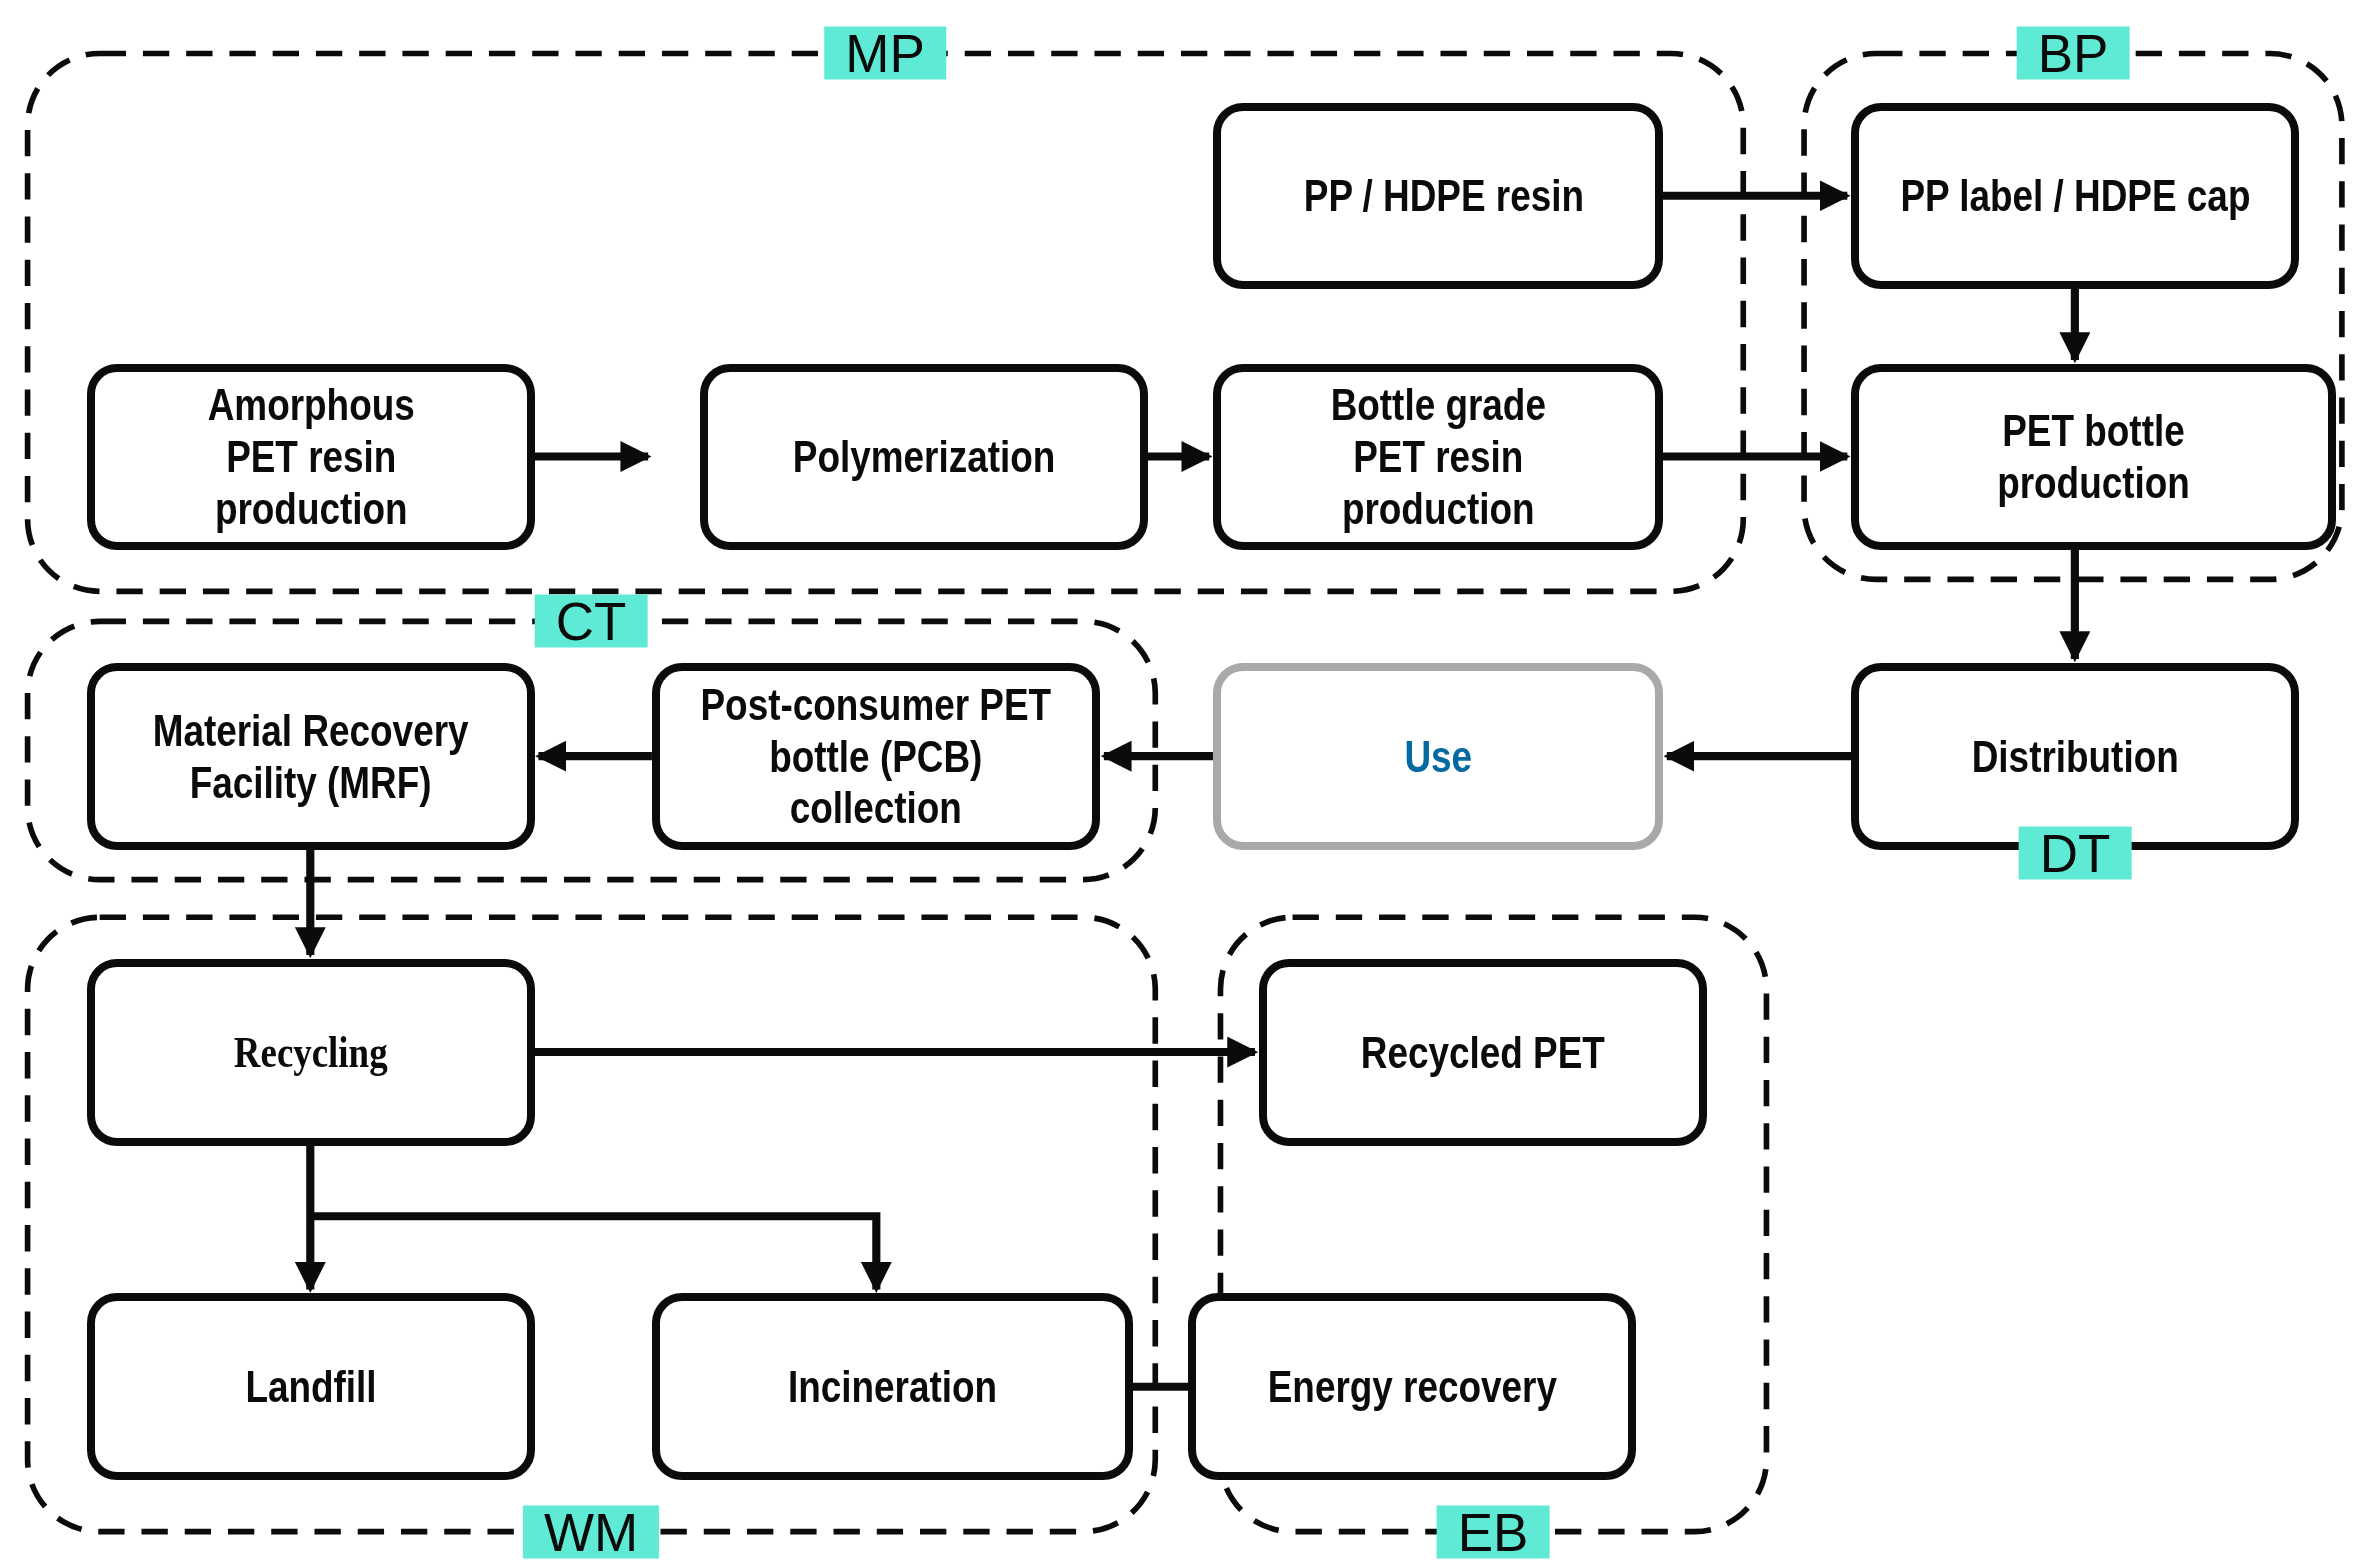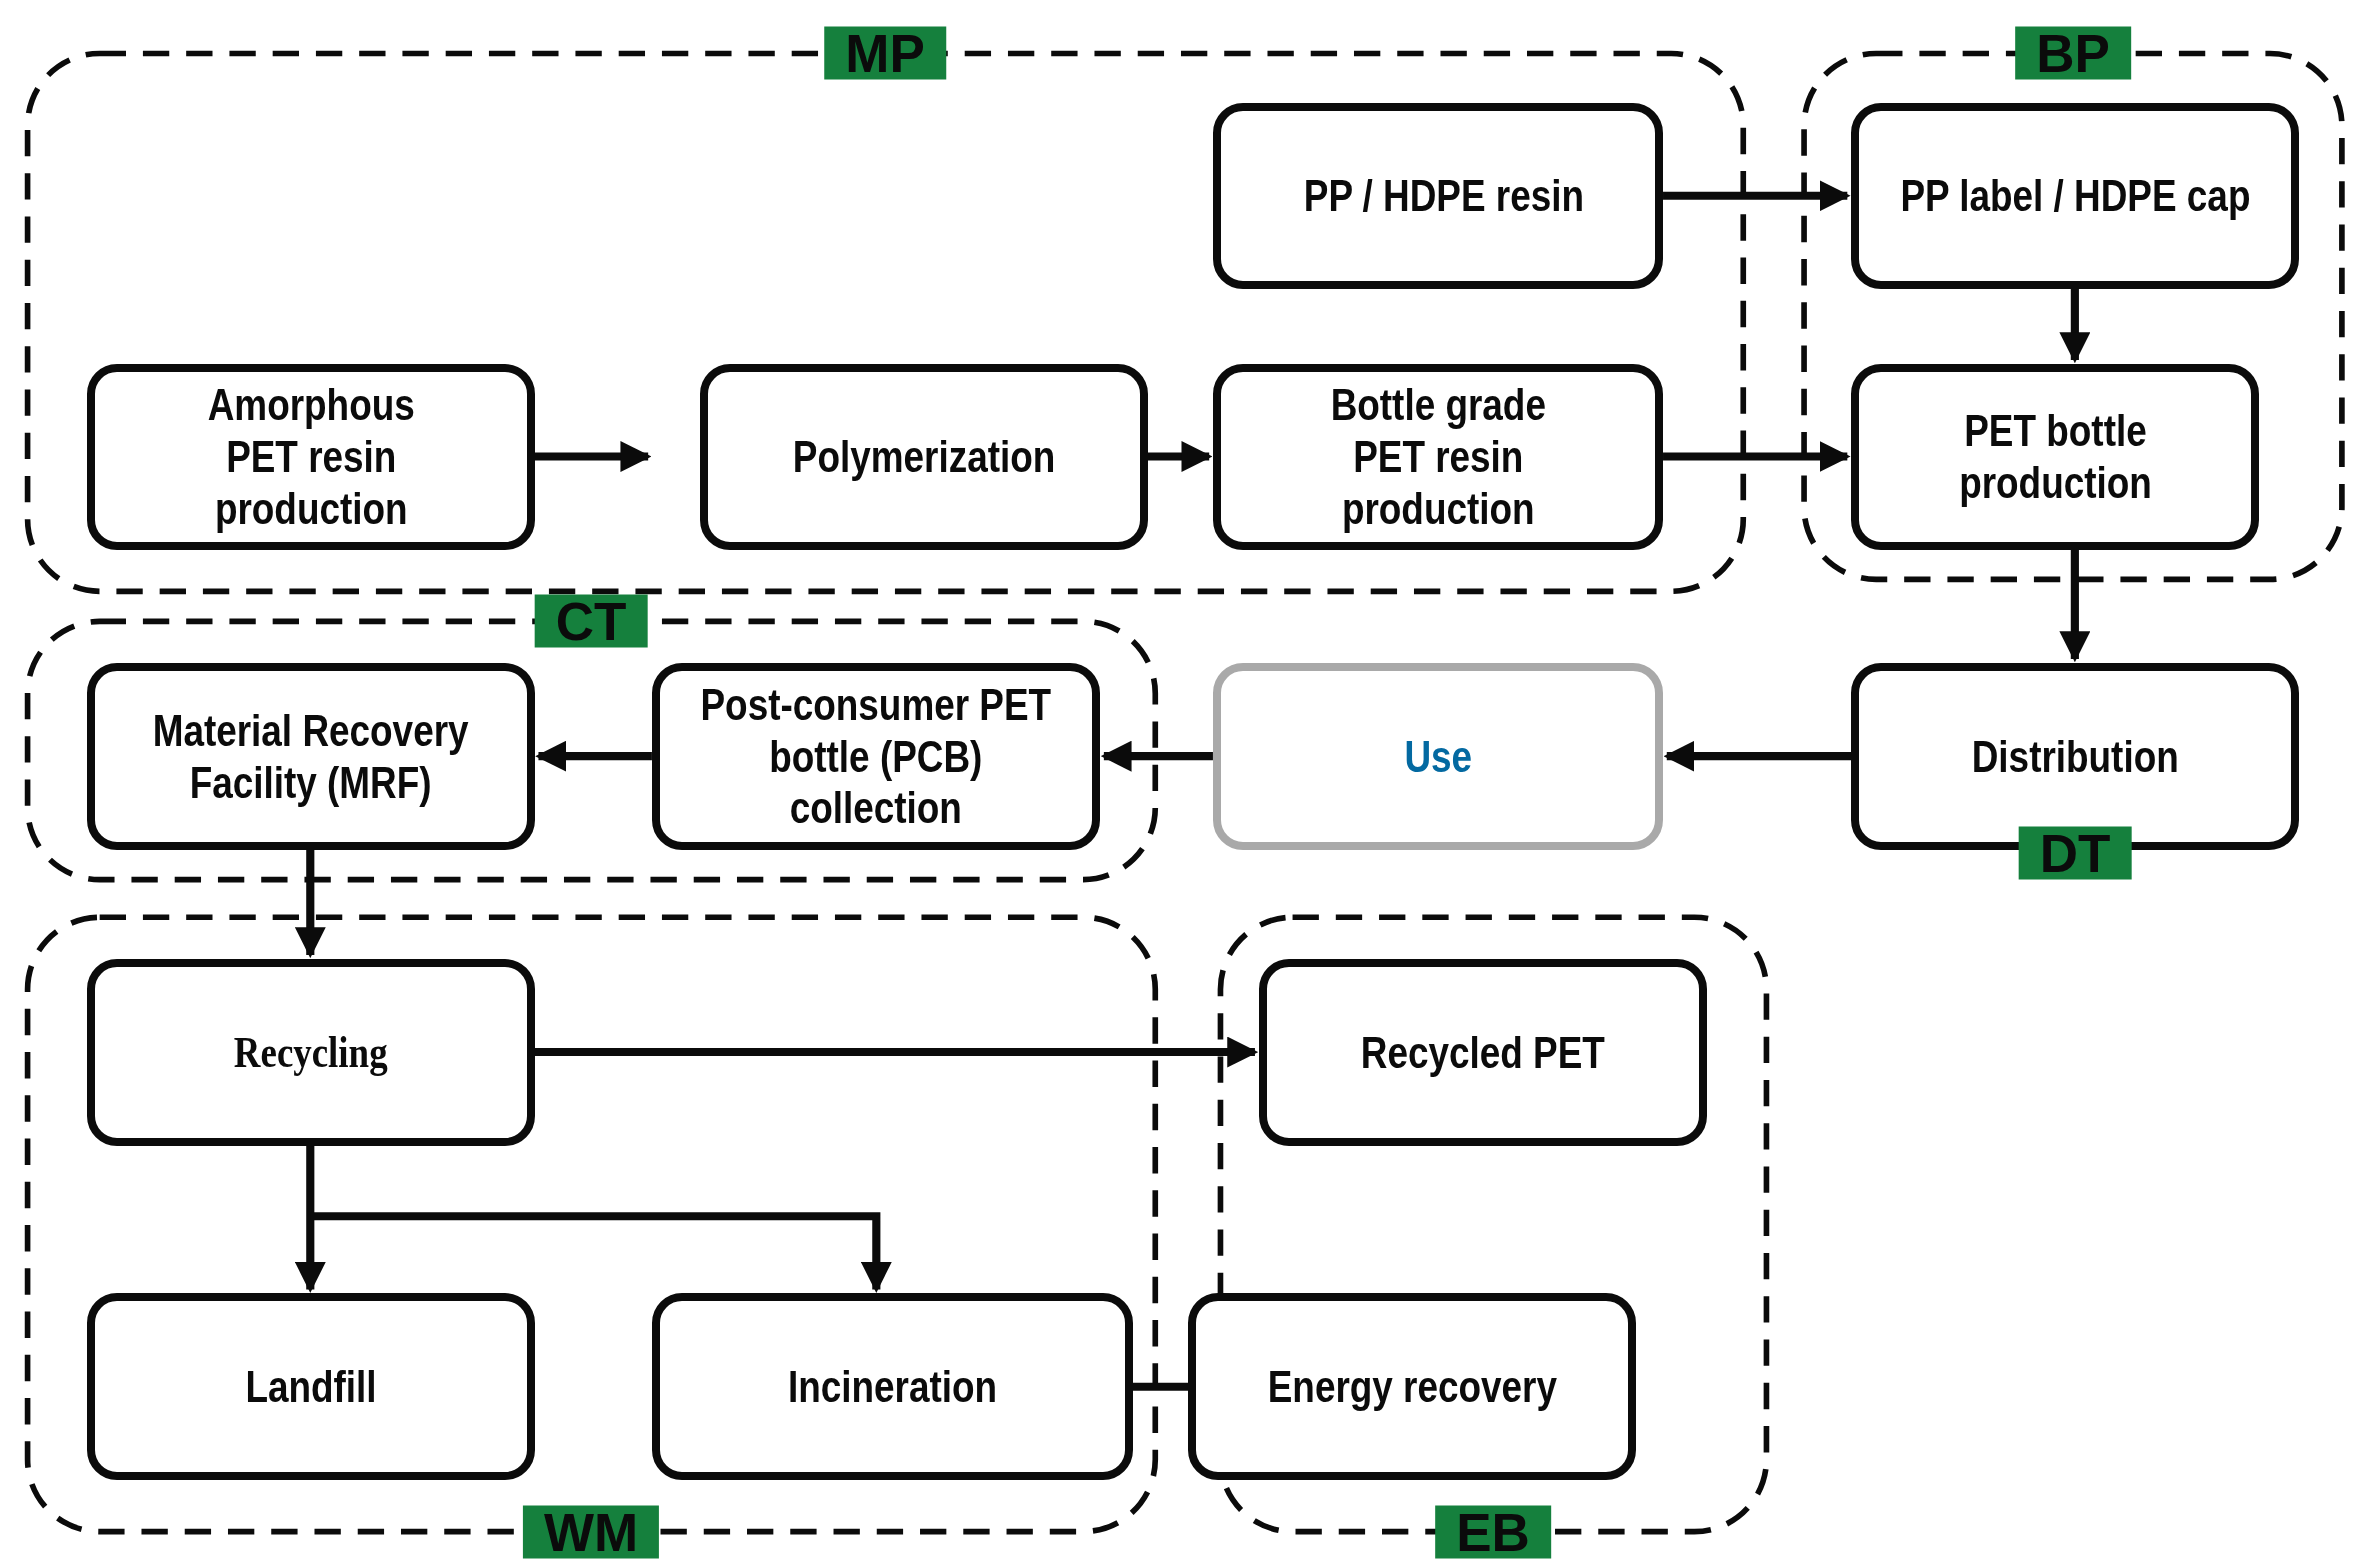--- a/index.html
+++ b/index.html
@@ -18,22 +18,22 @@
     display:flex; align-items:center; justify-content:center;
     text-align:center; font-weight:700; font-size:45px; line-height:1.15;
   }
   .node > span {
     display:inline-block; white-space:pre-line;
     transform:scaleX(0.82);
   }
   .node.muted { border-color:#a9a9a9; color:#0369a1; }
   .glabel {
     position:absolute; transform:translate(-50%,-50%);
-    background:#15803d; padding:0 21px;
-    font-weight:700; font-size:53px; line-height:1; color:#0b0b0b;
+    background:#5eead4; padding:0 21px;
+    font-weight:400; font-size:53px; line-height:1; color:#0b0b0b;
     white-space:nowrap;
   }
 </style>
 </head>
 <body>
 
 <div class="stage">
 
   <svg class="layer" width="2377" height="1565" viewBox="0 0 3792 2496">
     <defs>
@@ -81,21 +81,21 @@
 production</span>
     </div>
   <div class="node" style="left:652px; top:364px;  width:448px; height:186px;margin-left:48px;">
       <span>Polymerization</span>
     </div>
   <div class="node" style="left:1213px; top:364px;  width:450px; height:186px;">
       <span>Bottle grade
 PET resin
 production</span>
     </div>
-  <div class="node" style="left:1851px; top:364px;  width:408px; height:186px;">
+  <div class="node" style="left:1851px; top:364px;  width:485px; height:186px;">
       <span>PET bottle
 production</span>
     </div>
 
   <div class="node" style="left:87px;  top:663px; width:448px; height:187px;">
       <span>Material Recovery
 Facility (MRF)</span>
     </div>
   <div class="node" style="left:652px; top:663px; width:448px; height:187px;">
       <span>Post-consumer PET

